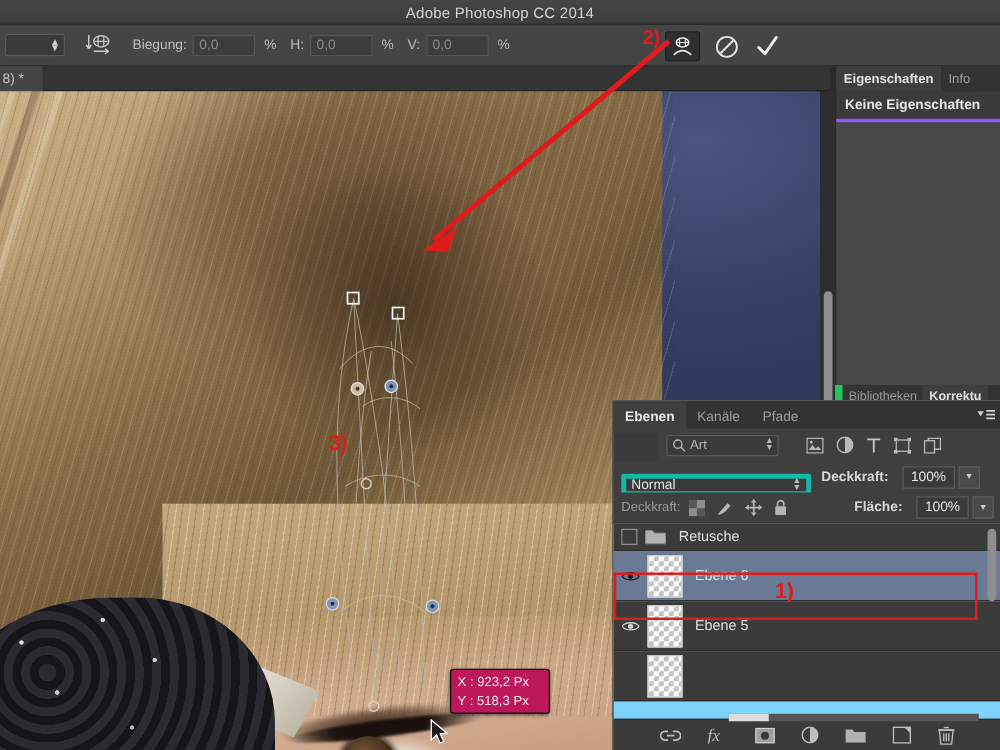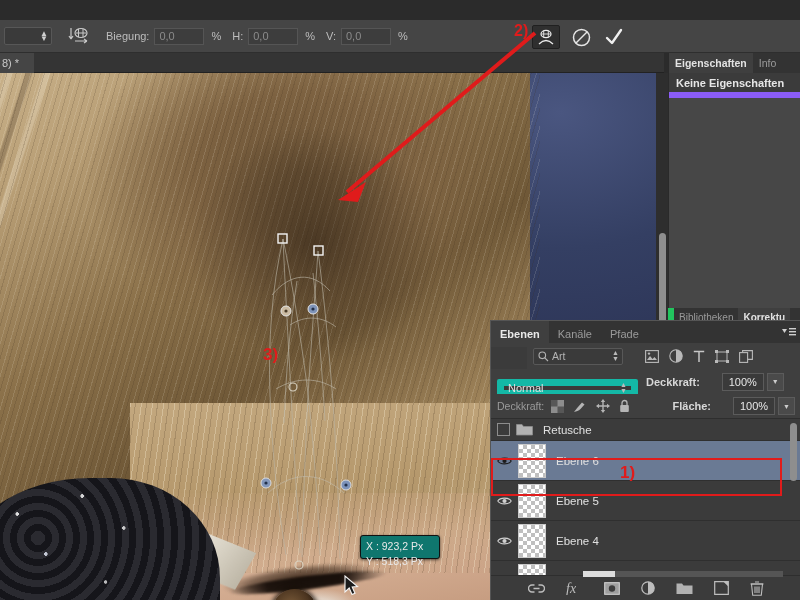--- a/index.html
+++ b/index.html
@@ -188,22 +188,22 @@
   .hairband-accent {
     position:absolute; left:142px; top:458px; width:40px; height:22px;
     background:linear-gradient(100deg,#e4d98a,#cfbf63); transform:rotate(22deg); filter:blur(1.2px);
   }
 
   
   .mesh { position:absolute; left:0; top:0; width:656px; height:527px; pointer-events:none; }
 
   
   .coordbox {
-    position:absolute; left:360px; top:462px; width:80px; height:24px;
-    background:#0f766e; border:1px solid #111; border-radius:3px;
+    position:absolute; left:360px; top:462px; width:80px; height:36px;
+    background:#be185d; border:1px solid #111; border-radius:3px;
     color:#e8e8e8; font-size:10.5px; padding:3px 5px; line-height:15px;
     box-shadow:0 1px 3px rgba(0,0,0,.6);
   }
   .cursor-arrow { position:absolute; left:344px; top:502px; }
 
   
   .annot { position:absolute; color:#e01b1b; font-weight:bold; font-size:17px; }
   #annot2 { left:514px; top:22px; font-size:16px; }
   #annot3 { left:263px; top:345px; }
   #annot1 { left:620px; top:463px; font-size:17px; }
@@ -224,21 +224,21 @@
   }
   .ptab {
     height:20px; padding:0 6px; display:flex; align-items:center;
     font-size:10.5px; color:#9b9b9b; background:#333;
   }
   .ptab.active { background:#3f3f3f; color:#e2e2e2; font-weight:bold; }
   .prop-header {
     position:absolute; left:0; top:20px; width:132px; height:25px;
     display:flex; align-items:center; padding-left:7px;
     color:#e6e6e6; font-size:11px; font-weight:bold;
-    border-bottom:6px solid #8b5cf6;
+    border-bottom:3px solid #8b5cf6;
   }
   .prop-body { position:absolute; left:0; top:45px; width:132px; height:210px; background:#474747; }
 
   .lib-tabstrip {
     position:absolute; left:668px; top:308px; width:132px; height:18px;
     background:#333; display:flex; align-items:stretch; border-left:6px solid #22c55e;
   }
   .ltab { height:18px; padding:0 5px; display:flex; align-items:center; font-size:10px; color:#9a9a9a; }
   .ltab.active { background:#3f3f3f; color:#e2e2e2; font-weight:bold; }
 
@@ -277,27 +277,27 @@
   .filt-toggle {
     position:absolute; right:10px; top:5px; width:9px; height:16px;
     background:linear-gradient(#9a9a9a 0 50%, #5a5a5a 50% 100%); border-radius:1px;
   }
 
   .lay-blend {
     position:absolute; left:0; top:48px; width:310px; height:25px;
     background:#3f3f3f; display:flex; align-items:center; padding:0 6px;
   }
   .blend-select {
-    width:141px; height:18px; background:#3a3a3a; border:7px solid #14b8a6; border-radius:2px;
+    width:152px; height:18px; background:#3a3a3a; border:4px solid #14b8a6; border-radius:2px;
     display:flex; align-items:center; justify-content:space-between; padding:0 4px;
     color:#e2e2e2; font-size:11px;margin-top:12px;
   }
   .lab { color:#d8d8d8; font-size:11px; font-weight:bold; margin-left:8px; }
   .numbox {
-    width:42px; height:18px; margin-left:22px;
+    width:42px; height:18px; margin-left:11px;
     background:#3a3a3a; border:1px solid #5b5b5b;
     color:#e6e6e6; font-size:11px; display:flex; align-items:center; justify-content:center;
   }
   .drop-btn {
     width:17px; height:18px; margin-left:3px; background:#4a4a4a; border:1px solid #5b5b5b;
     display:flex; align-items:center; justify-content:center; color:#ccc; font-size:7px;
   }
 
   .lay-lock {
     position:absolute; left:0; top:73px; width:310px; height:25px;
@@ -336,20 +336,23 @@
   .hscroll { position:absolute; left:583px; top:571px; width:200px; height:6px; background:#555; }
   .hscroll-thumb { position:absolute; left:583px; top:571px; width:32px; height:6px; background:#ddd; }
 
   svg { display:block; }
 </style>
 </head>
 <body>
 
 <div id="app">
 
+  <div class="titlebar">
+    <span class="title">Adobe Photoshop CC 2014</span>
+  </div>
 
   <div class="optionsbar">
     <div class="ob-spin">
       <span class="spin-arrows">▲<br>▼</span>
     </div>
 
     <div class="ob-icon-warp">
       <svg width="22" height="20" viewBox="0 0 22 20">
         <path d="M3 2 L3 13 M3 13 L1 10 M3 13 L5 10" stroke="#c9c9c9" stroke-width="1.2" fill="none"></path>
         <path d="M7 15 L19 15 M19 15 L16 13 M19 15 L16 17" stroke="#c9c9c9" stroke-width="1.2" fill="none"></path>
@@ -594,30 +597,20 @@
         <div class="eye-cell">
           <svg width="15" height="10" viewBox="0 0 15 10">
             <path d="M0.8 5 C3 1.2, 12 1.2, 14.2 5 C12 8.8, 3 8.8, 0.8 5 Z" stroke="#d0d0d0" stroke-width="1.1" fill="none"></path>
             <circle cx="7.5" cy="5" r="2.1" fill="#d0d0d0"></circle>
           </svg>
         </div>
         <div class="thumb"></div>
         <span class="lay-name">Ebene 5</span>
       </div>
 
-      <div class="lay-row">
-        <div class="eye-cell">
-          <svg width="15" height="10" viewBox="0 0 15 10">
-            <path d="M0.8 5 C3 1.2, 12 1.2, 14.2 5 C12 8.8, 3 8.8, 0.8 5 Z" stroke="#d0d0d0" stroke-width="1.1" fill="none"></path>
-            <circle cx="7.5" cy="5" r="2.1" fill="#d0d0d0"></circle>
-          </svg>
-        </div>
-        <div class="thumb"></div>
-        <span class="lay-name">Ebene 4</span>
-      </div>
 
       <div class="lay-row">
         <div class="eye-cell"></div>
         <div class="thumb"></div>
       </div>
     </div>
 
     <div class="list-scroll"></div>
 
     <div class="lay-bottom">

